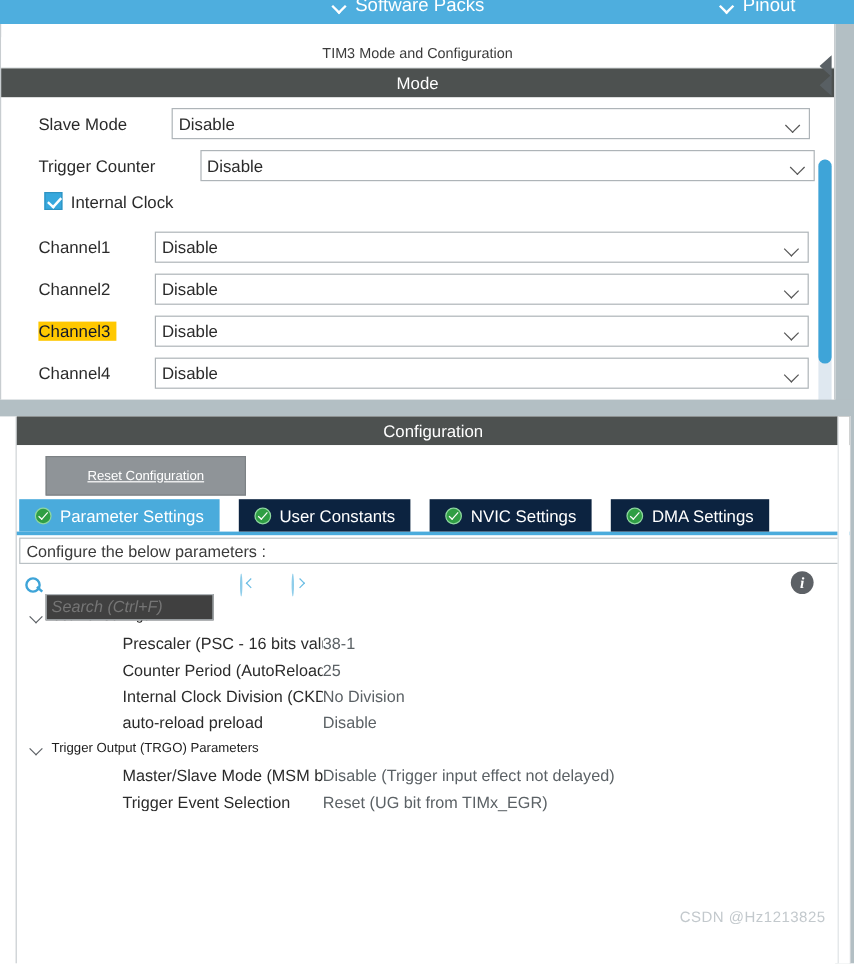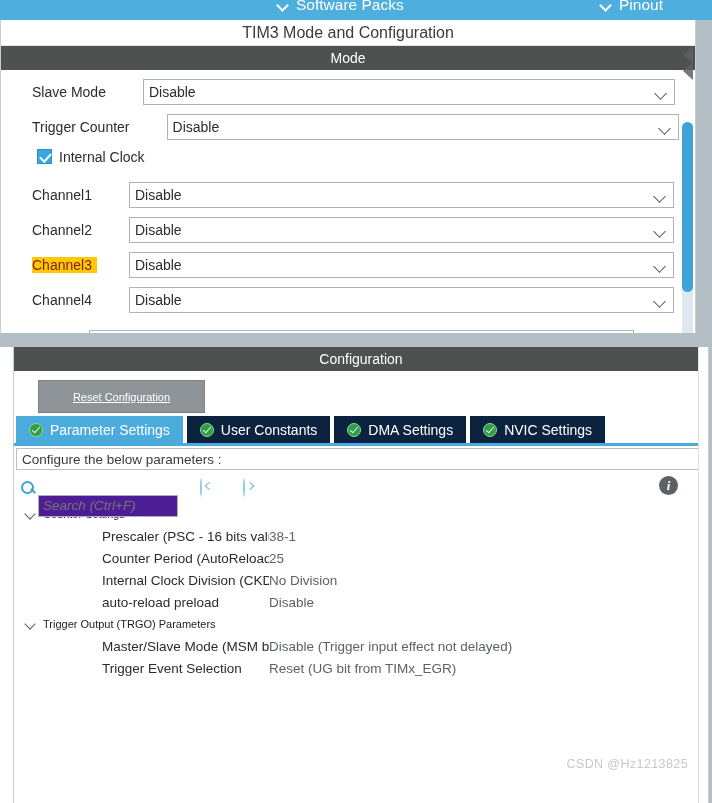--- a/index.html
+++ b/index.html
@@ -32,38 +32,39 @@
     transform: rotate(-45deg);
   }
 
   
   .mode-panel {
     position: absolute; top: 20px; left: 0; width: 696px; height: 313px;
     background: #fff; border-left: 1px solid #c8cdd0; border-right: 1px solid #c8cdd0;
   }
   .panel-title {
     height: 26px; line-height: 26px; text-align: center;
-    font-size: 16px; color: #3b3b3b; background: #fff;
+    font-size: 12px; color: #3b3b3b; background: #fff;
     border-bottom: 1px solid #e2e5e7;
+    margin-top: 11px;
   }
   .section-head {
     height: 24px; line-height: 24px; text-align: center;
     background: #4d5150; color: #ffffff; font-size: 14px;
   }
   .mode-body { position: relative; height: 263px; overflow: hidden; padding-top: 9px; }
 
   .form-row {
     display: flex; align-items: center; height: 26px;
     margin: 0 0 9px 0; padding-left: 31px; gap: 32px;
   }
   .form-label {
     font-size: 14px; color: #2b2b2b; white-space: nowrap;
     padding-right: 5px;
   }
-  .form-label.hl { background: #ffc800; color: #7f1d1d; }
+  .form-label.hl { background: #ffc800; color: #0f172a; }
   .combo {
     position: relative; height: 26px; background: #fff;
     border: 1px solid #aeb4b8; display: flex; align-items: center;
     font-size: 14px; color: #2b2b2b; padding-left: 5px; flex: 0 0 auto;
   }
   .combo .arrow {
     position: absolute; right: 9px; top: 9px;
     width: 9px; height: 9px;
     border-left: 1.6px solid #555; border-bottom: 1.6px solid #555;
     transform: rotate(-45deg);
@@ -130,21 +131,21 @@
     display: flex; align-items: center; justify-content: center;
     font-family: "Liberation Sans", sans-serif;
     text-decoration: underline;
   }
 
   
   .tabs { display: flex; align-items: flex-end; height: 27px; background: #fff; padding-left: 2px; }
   .tab {
     height: 27px; display: flex; align-items: center; gap: 7px;
     padding: 0 13px; color: #ffffff; font-size: 14px; white-space: nowrap;
-    background: #0c2340; margin-right: 4px;
+    background: #0c2340; margin-right: 16px;
   }
   .tab.active { background: #4aabdc; }
   .tab-check {
     width: 14px; height: 14px; border-radius: 50%;
     background: #2f9e44; border: 1.5px solid #8fd8a0; position: relative; flex: 0 0 auto;
   }
   .tab-check::after {
     content: ""; position: absolute; left: 4px; top: 1px;
     width: 3px; height: 7px;
     border-right: 1.8px solid #fff; border-bottom: 1.8px solid #fff;
@@ -163,21 +164,21 @@
   .mag { width: 16px; height: 16px; position: relative; flex: 0 0 auto; margin-right: 2px; }
   .mag::before {
     content: ""; position: absolute; left: 1px; top: 1px;
     width: 9px; height: 9px; border: 2px solid #3ea4d8; border-radius: 50%;
   }
   .mag::after {
     content: ""; position: absolute; left: 10px; top: 10px;
     width: 6px; height: 2px; background: #3ea4d8; transform: rotate(42deg);
   }
   .search-input {
-    width: 140px; height: 22px; border: 1px solid #aeb4b8; background: #4c1d95;
+    width: 140px; height: 22px; border: 1px solid #aeb4b8; background: #404040;
     font-size: 13.5px; font-style: italic; color: #9aa0a4;
     padding-left: 4px; font-family: "Liberation Sans", sans-serif; margin-top: 36px;
   }
   .navbtn {
     width: 17px; height: 17px; border-radius: 50%;
     border: 1.6px solid #8ecdea; position: relative; flex: 0 0 auto;
   }
   .navbtn::after {
     content: ""; position: absolute; top: 4.5px; width: 5px; height: 5px;
     border-left: 1.6px solid #6bbde4; border-bottom: 1.6px solid #6bbde4;
@@ -329,25 +330,25 @@
       <div class="tab active">
         <span class="tab-check"></span>
         <span>Parameter Settings</span>
       </div>
       <div class="tab">
         <span class="tab-check"></span>
         <span>User Constants</span>
       </div>
       <div class="tab">
         <span class="tab-check"></span>
-        <span>DMA Settings</span>
+        <span>NVIC Settings</span>
       </div>
       <div class="tab">
         <span class="tab-check"></span>
-        <span>NVIC Settings</span>
+        <span>DMA Settings</span>
       </div>
     </div>
     <div class="tab-underline"></div>
 
     <div class="hint-bar">Configure the below parameters :</div>
 
     <div class="search-row">
       <span class="mag"></span>
       <input class="search-input" type="text" placeholder="Search (Ctrl+F)" style="">
       <span class="nav-prev-wrap">

